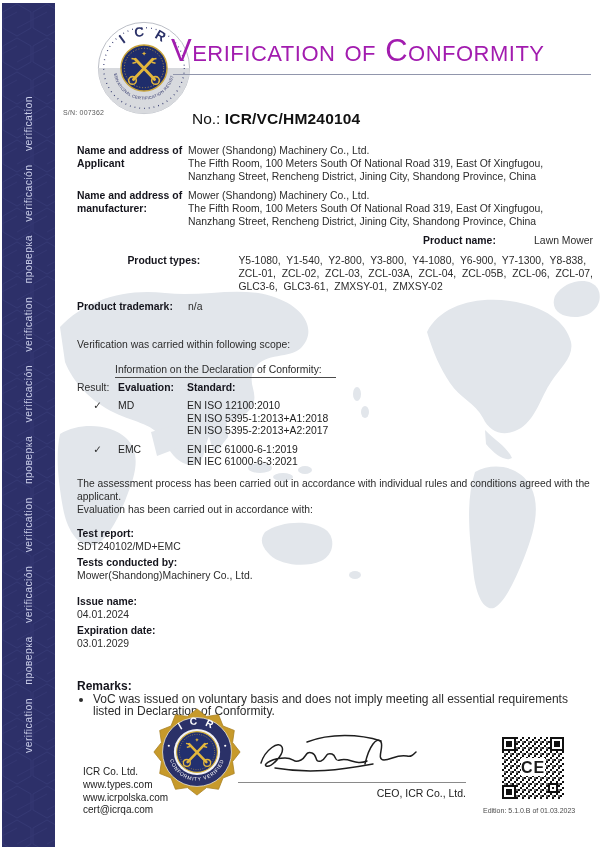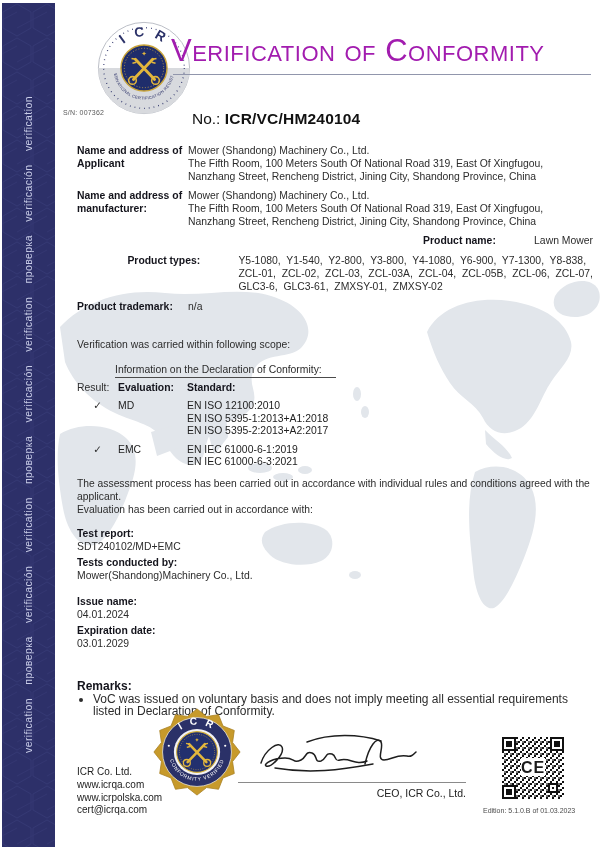--- a/index.html
+++ b/index.html
@@ -43,21 +43,21 @@
   .assess{margin-top:8px;white-space:pre-wrap;font-size:10.3px;color:#2c2c2c;width:540px;}
   .drow{display:flex;margin-top:3px;flex-direction:column;}
   .drow .flabel{width:111px;}
   .gap{height:10px;}
 
   
   .remarks{position:absolute;left:22px;top:680px;font-size:12px;line-height:12px;width:510px;}
   .remarks .rtitle{font-weight:bold;color:#14141c;}
   .remarks ul{margin:1px 0 0 0;padding-left:16px;}
   .remarks li{list-style:disc;color:#2c2c2c;}
-  .f-left{position:absolute;left:22px;top:766px;font-size:10px;line-height:12.8px;color:#222;}
+  .f-left{position:absolute;left:28px;top:766px;font-size:10px;line-height:12.8px;color:#222;}
   .badge{position:absolute;left:95px;top:704px;width:94px;height:96px;}
   .sig{position:absolute;left:200px;top:728px;width:165px;height:52px;}
   .sig-block{position:absolute;left:183px;top:782px;width:228px;}
   .sig-rule{height:1px;background:#8a8a8a;}
   .ceo{text-align:right;font-size:10.5px;margin-top:4px;color:#222;}
   .qr{position:absolute;left:445px;top:735px;width:66px;height:66px;}
   .edition{position:absolute;left:428px;top:807px;font-size:7px;color:#4b4b4b;}
 </style>
 </head>
 <body>
@@ -216,21 +216,21 @@
 
       <div class="remarks">
         <div class="rtitle">Remarks:</div>
         <ul>
           <li>VoC was issued on voluntary basis and does not imply meeting all essential requirements listed in Declaration of Conformity.</li>
         </ul>
       </div>
 
       <div class="f-left">
         <div>ICR Co. Ltd.</div>
-        <div>www.icrqa.com</div>
+        <div>www.types.com</div>
         <div>www.icrpolska.com</div>
         <div>cert@icrqa.com</div>
       </div>
 
       <svg class="badge" viewBox="-60 -60 120 120">
         <defs>
           <path id="barcT" d="M-27,-23 A36,36 0 0 1 27,-23"></path>
           <path id="barcB" d="M-35,7 A35.5,35.5 0 0 0 35,7"></path>
         </defs>
         <polygon fill="#c79a2b" stroke="#a87f1f" stroke-width="1" points="55,0 45.4,12.2 47.6,27.5 33.2,33.2 27.5,47.6 12.2,45.4 0,55 -12.2,45.4 -27.5,47.6 -33.2,33.2 -47.6,27.5 -45.4,12.2 -55,0 -45.4,-12.2 -47.6,-27.5 -33.2,-33.2 -27.5,-47.6 -12.2,-45.4 0,-55 12.2,-45.4 27.5,-47.6 33.2,-33.2 47.6,-27.5 45.4,-12.2"></polygon>

